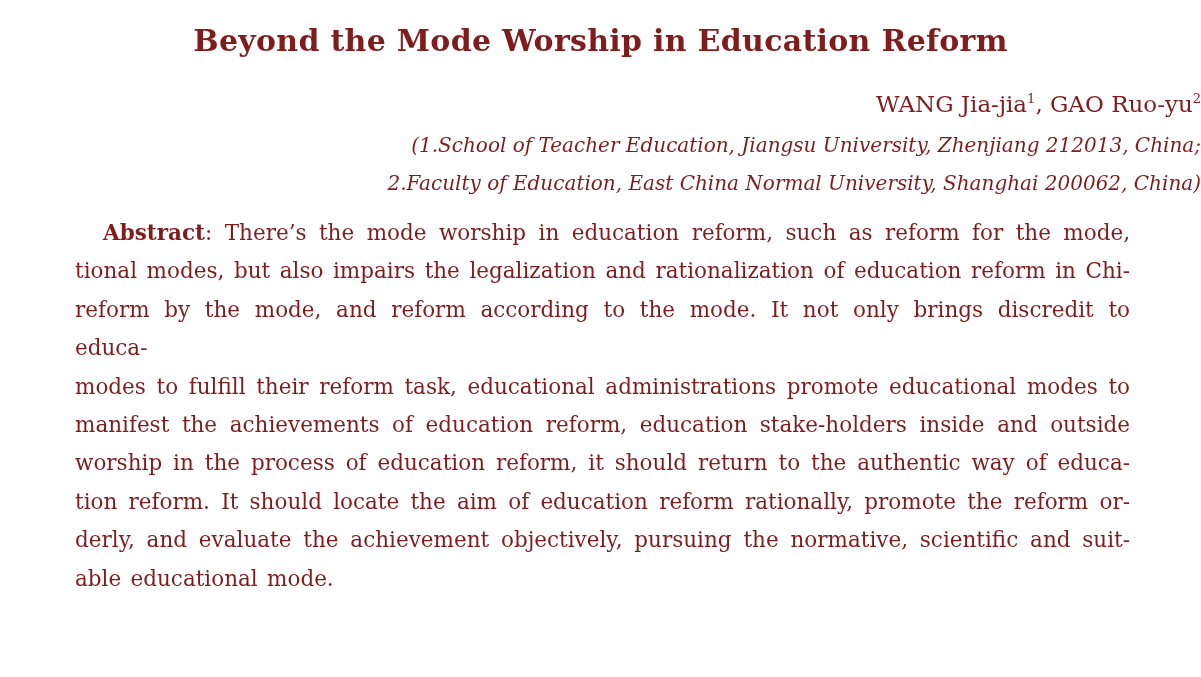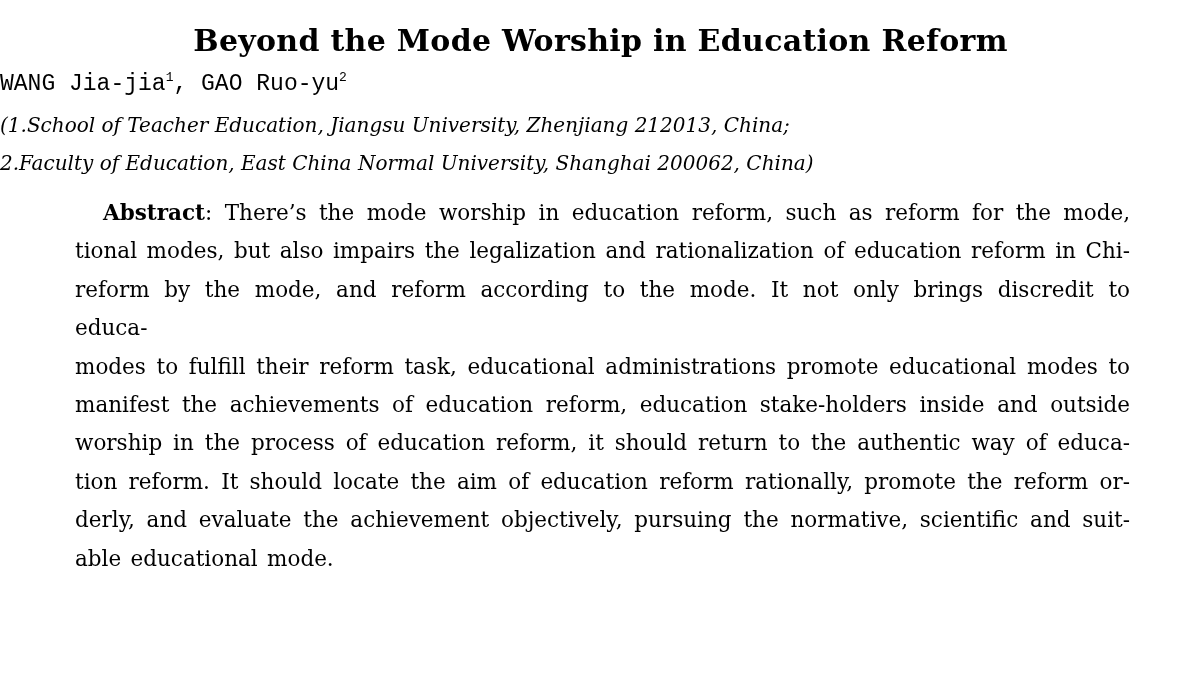--- a/index.html
+++ b/index.html
@@ -5,47 +5,46 @@
   html, body {
     margin: 0;
     padding: 0;
     background: #ffffff;
   }
   .page {
     position: relative;
     width: 1201px;
     height: 677px;
     background: #ffffff;
-    color: #000000;
+    color: #7f1d1d;
     font-family: "DejaVu Serif", "Liberation Serif", serif;
     overflow: hidden;
     box-sizing: border-box;
   }
   .title {
     padding-top: 22px;
     text-align: center;
     font-size: 30px;
     font-weight: bold;
     line-height: 38px;
     letter-spacing: 0.3px;
   }
   .authors {
-    margin-top: 8px;
-    text-align: left;
+    margin-top: 28px;
+    text-align: right;
     font-size: 23px;
     line-height: 32px;
-    font-family: Liberation Mono, monospace;
   }
   .authors sup {
     font-size: 13px;
     line-height: 0;
   }
   .affiliations {
     margin-top: 6px;
-    text-align: left;
+    text-align: right;
     font-style: italic;
     font-size: 20px;
     line-height: 38px;
   }
   .body-block {
     margin: 12px 71px 0 75px;
     font-size: 21.5px;
     line-height: 38.4px;
     word-spacing: 2.5px;
   }

